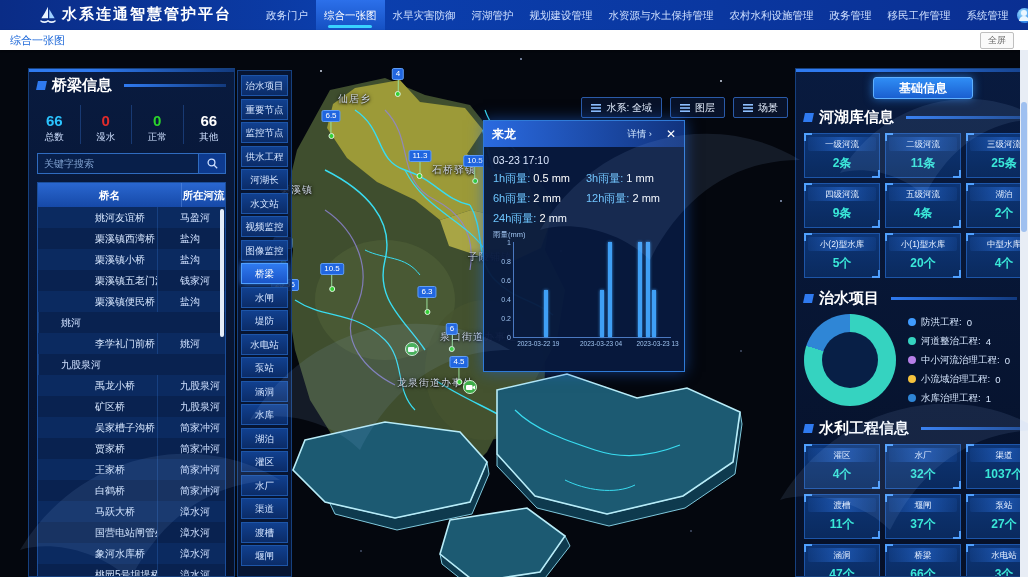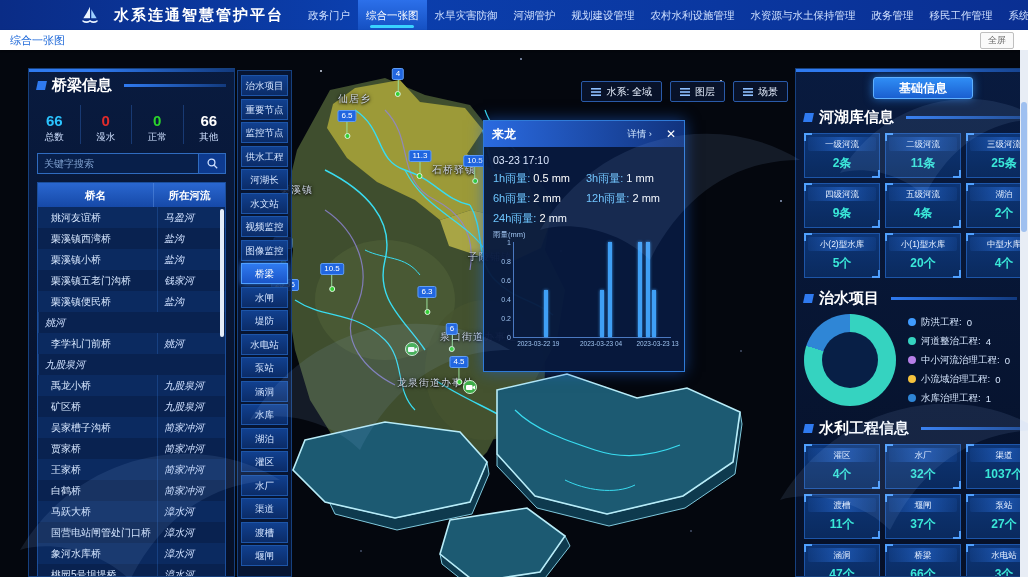--- a/index.html
+++ b/index.html
@@ -4,21 +4,21 @@
 <style>
   * { margin:0; padding:0; box-sizing:border-box; }
   html,body { width:1028px; height:577px; overflow:hidden; background:#04070e;
               font-family:"Liberation Sans", sans-serif; }
   .screen { position:relative; width:1028px; height:577px; overflow:hidden; background:#04070e; }
 
   
   .topbar { position:absolute; top:0; left:0; right:0; height:30px;
     background:linear-gradient(90deg,#0a2c86,#0b3fae 35%,#0a37a0 70%,#0a2f92);
     display:flex; align-items:center; z-index:6; }
-  .brand { display:flex; align-items:center; gap:14px; padding-left:38px; min-width:258px;margin-left:42px; }
+  .brand { display:flex; align-items:flex-start; gap:4px; padding-left:38px; min-width:258px; }
   .logo { width:20px; height:20px; }
   .brand-title { color:#fff; font-size:15px; font-weight:bold; letter-spacing:2px; white-space:nowrap; }
   .nav { display:flex; align-items:stretch; height:30px; }
   .nav-item { color:#cfe0ff; font-size:10.5px; line-height:30px; padding:0 8px; white-space:nowrap;
     cursor:pointer; position:relative; text-decoration:none; }
   .nav-item.active { background:linear-gradient(180deg,#2c70ea,#1550c2); color:#fff; }
   .nav-item.active::after { content:""; position:absolute; left:18%; right:18%; bottom:2px; height:3px;
     background:#39d2ff; border-radius:2px; }
   .userbox { margin-left:auto; display:flex; align-items:center; gap:5px; padding-right:14px; cursor:pointer; }
   .avatar { width:15px; height:15px; border-radius:50%;
@@ -53,21 +53,21 @@
   .mstem { width:1px; height:11px; background:#9adf9a; }
   .mdot { width:6px; height:6px; border-radius:50%; background:#35d035; border:1px solid #e0f5e0; }
   .camera { position:absolute; width:14px; height:14px; border-radius:50%; background:#3fae4a;
     border:1px solid #d8f0d8; pointer-events:auto; cursor:pointer; }
   .camera svg { position:absolute; left:2px; top:3px; }
 
   
   .map-controls { position:absolute; top:31px; right:240px; display:flex; gap:8px; z-index:4; }
   .mc-btn { display:flex; align-items:center; gap:5px; height:21px; padding:0 9px;
     background:rgba(9,20,46,.88); border:1px solid #2a5aa8; border-radius:2px;
-    color:#e8f1ff; font-size:10px; cursor:pointer; white-space:nowrap; }
+    color:#e8f1ff; font-size:10px; cursor:pointer; white-space:nowrap;margin-top:16px; }
 
   
   .panel { position:absolute; background:linear-gradient(180deg,rgba(9,28,66,.94),rgba(6,17,42,.94));
     border:1px solid #16407e; z-index:4; }
   .panel::before { content:""; position:absolute; top:0; left:0; right:0; height:3px;
     background:linear-gradient(90deg,#2f7af0 30%,#123a7e); }
   .sec-head { display:flex; align-items:center; gap:6px; padding:7px 8px 4px 8px; }
   .sec-icon { width:9px; height:9px; background:#2f7af0; transform:skewX(-12deg); flex:0 0 auto; }
   .sec-title { color:#fff; font-size:15px; font-weight:bold; white-space:nowrap; }
   .sec-line { flex:1; height:3px; margin-left:6px; background:linear-gradient(90deg,#2f7af0,#123a7e); }
@@ -82,26 +82,26 @@
   .stat-lbl { font-size:9.5px; color:#cfe0ff; margin-top:2px; }
   .search-row { display:flex; padding:0 8px; gap:0; }
   .search-input { flex:1; height:21px; background:#081f4a; border:1px solid #2f6bbf; color:#cfe0ff;
     font-size:10px; padding:0 6px; outline:none; font-family:"Liberation Sans",sans-serif; }
   .search-input::placeholder { color:#7fa0cf; }
   .search-btn { width:27px; height:21px; background:#0d3a8f; border:1px solid #2f6bbf; border-left:none;
     display:flex; align-items:center; justify-content:center; cursor:pointer; }
   .btable { margin:8px 8px 0 8px; border:1px solid #1b4e9b; position:relative; height:430px; overflow:hidden; }
   .btable-head { display:flex; height:24px; background:linear-gradient(180deg,#2a67d0,#1649a8); }
   .bth { color:#fff; font-size:10.5px; font-weight:bold; line-height:24px; text-align:center; }
-  .bth.c1 { flex:1; } .bth.c2 { width:72px; border-left:1px solid rgba(120,170,240,.35); }
+  .bth.c1 { flex:1; } .bth.c2 { width:44px; border-left:1px solid rgba(120,170,240,.35); }
   .btr { display:flex; height:21px; cursor:pointer; }
   .btr:nth-child(odd) { background:#0b2a60; } .btr:nth-child(even) { background:#092250; }
   .btd { font-size:10px; line-height:21px; white-space:nowrap; overflow:hidden; }
-  .btd.c1 { flex:1; color:#d8e8ff; padding-left:13px; }
-  .btd.c2 { width:68px; color:#cfe0ff; padding-left:6px; border-left:1px solid rgba(47,107,191,.35);font-style:italic; }
+  .btd.c1 { flex:1; color:#d8e8ff; padding-left:13px;margin-left:44px; }
+  .btd.c2 { width:68px; color:#cfe0ff; padding-left:22px; border-left:1px solid rgba(47,107,191,.35); }
   .tbl-scroll { position:absolute; right:1px; top:26px; width:4px; height:128px; background:#e4ecf8; border-radius:2px; cursor:pointer; }
 
   
   .layer-menu { position:absolute; left:237px; top:20px; width:55px; bottom:0; z-index:4;
     background:rgba(8,24,56,.85); border:1px solid #16407e; padding:4px 3px; overflow:hidden; }
   .lm-item { height:21px; line-height:20px; margin-bottom:2.5px; text-align:center; color:#d5e5ff;
     font-size:9.5px; background:linear-gradient(180deg,#11408f,#0b2c68); border:1px solid #1d55a8;
     cursor:pointer; white-space:nowrap; overflow:hidden; }
   .lm-item.active { background:linear-gradient(180deg,#2f7af0,#1a55c8); border-color:#4fa0ff; color:#fff;
     box-shadow:0 0 6px rgba(60,140,255,.8); }
@@ -179,23 +179,23 @@
         <a class="nav-item">政务门户</a>
 
         <a class="nav-item active">综合一张图</a>
 
         <a class="nav-item">水旱灾害防御</a>
 
         <a class="nav-item">河湖管护</a>
 
         <a class="nav-item">规划建设管理</a>
 
+        <a class="nav-item">水资源与水土保持管理</a>
+
         <a class="nav-item">农村水利设施管理</a>
-
-        <a class="nav-item">水资源与水土保持管理</a>
 
         <a class="nav-item">政务管理</a>
 
         <a class="nav-item">移民工作管理</a>
 
         <a class="nav-item">系统管理</a>
       </nav>
     <div class="userbox">
       <span class="avatar"></span>
 
@@ -253,21 +253,21 @@
           <span class="town-label" style="left: 162px; top: 326px;">龙泉街道办事处</span>
         </div>
       <div>
 
           <span class="marker" style="left: 163px; top: 18px;">
             <span class="mbadge">4</span>
             <span class="mstem"></span>
             <span class="mdot"></span>
           </span>
 
-          <span class="marker" style="left: 112px; top: 60px;">
+          <span class="marker" style="left: 96px; top: 60px;">
             <span class="mbadge">6.5</span>
             <span class="mstem"></span>
             <span class="mdot"></span>
           </span>
 
           <span class="marker" style="left: 185px; top: 100px;">
             <span class="mbadge">11.3</span>
             <span class="mstem"></span>
             <span class="mdot"></span>
           </span>

